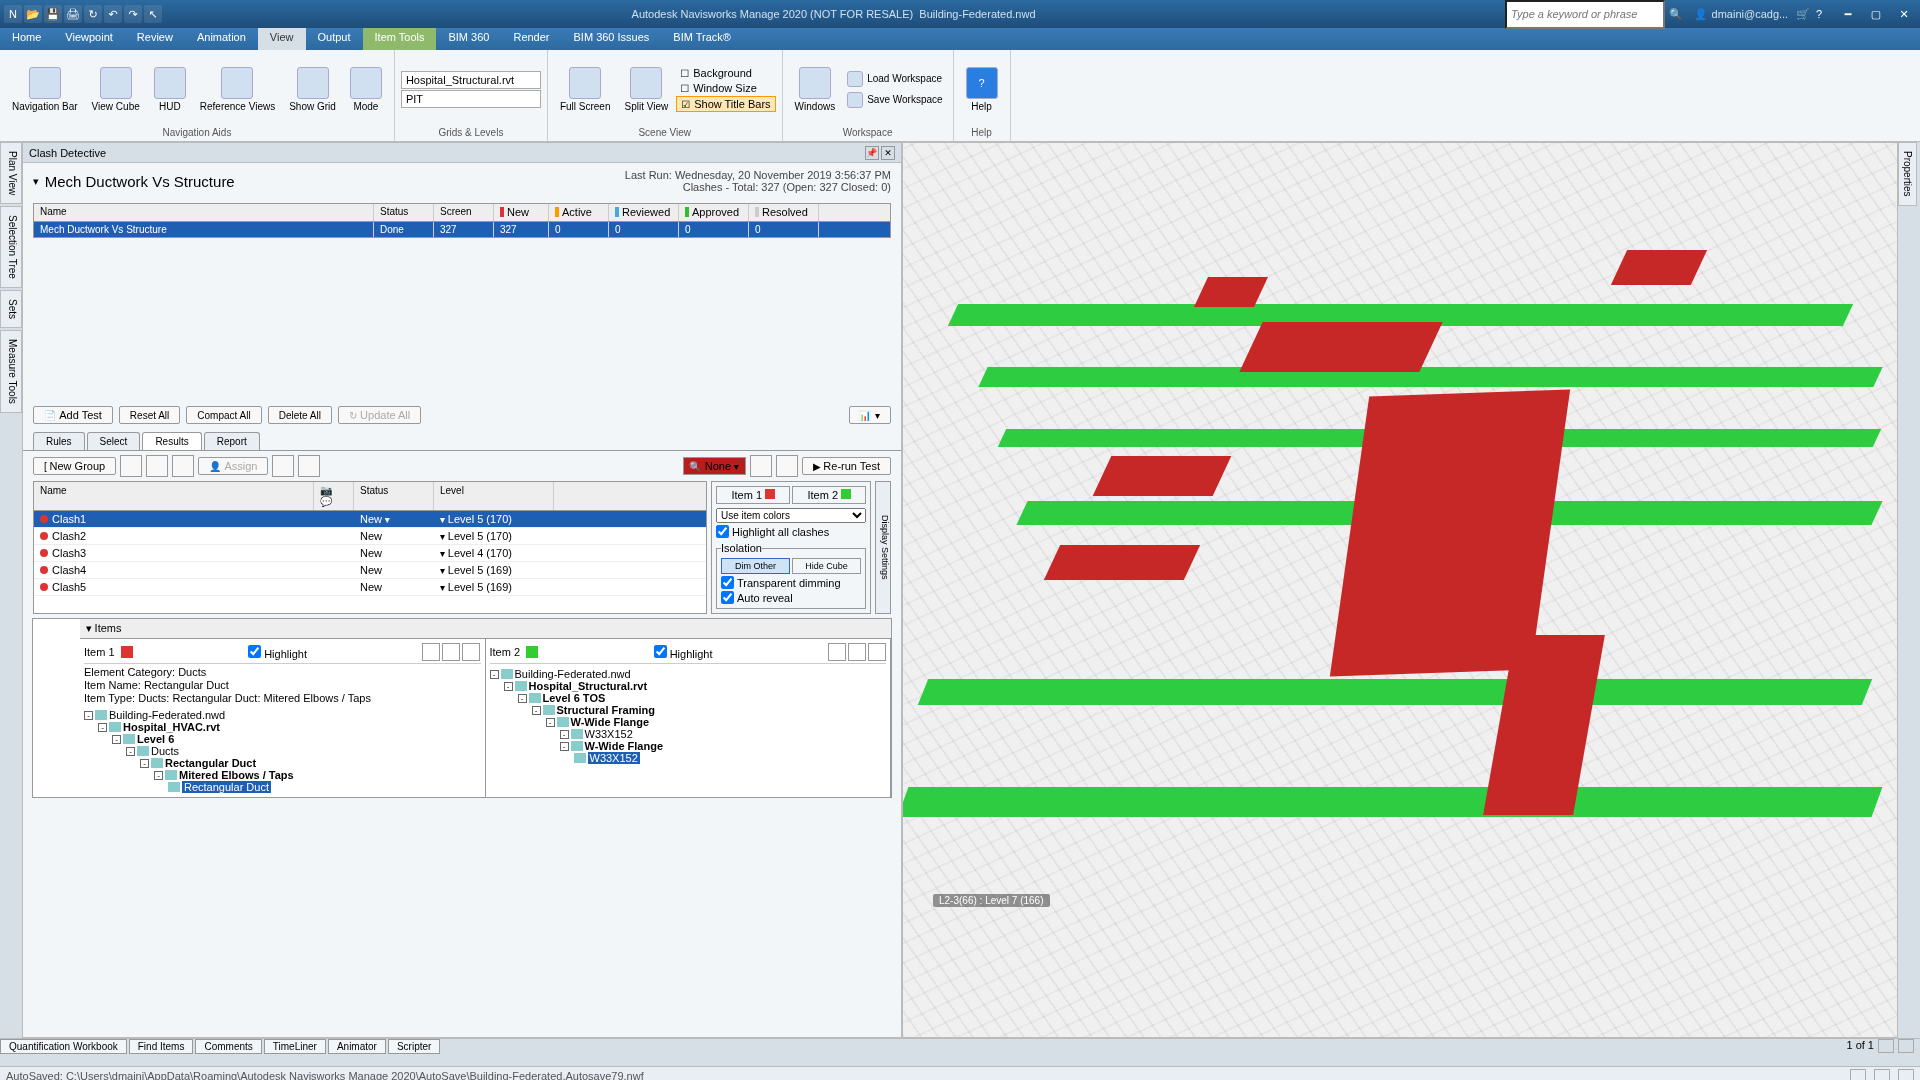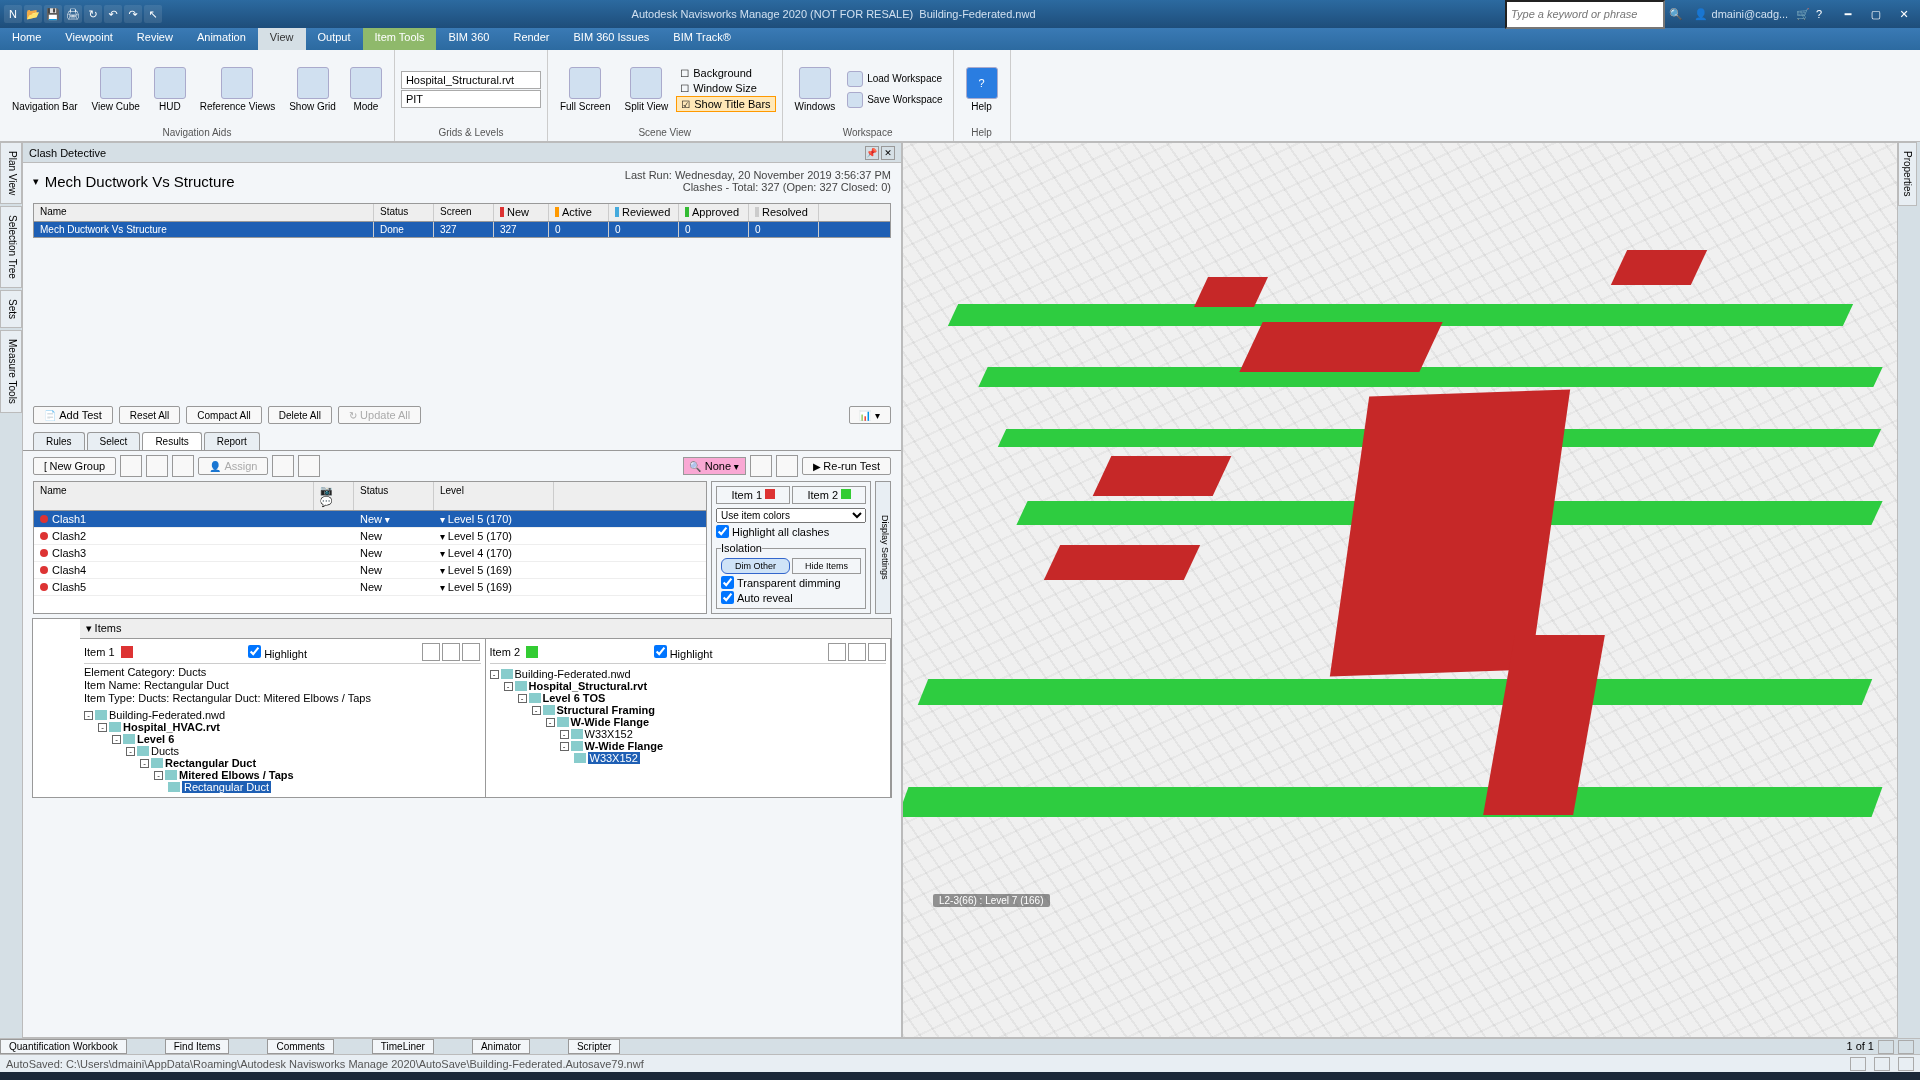--- a/index.html
+++ b/index.html
@@ -51,40 +51,40 @@
 .test-actions{display:flex;gap:6px;padding:4px 10px;}
 .btn2{border:1px solid #999;background:#f8f8f8;padding:2px 10px;cursor:pointer;font-size:10px;border-radius:2px;}
 .btn2.disabled{color:#aaa;}
 .test-actions .right{margin-left:auto;}
 .sub-tabs{display:flex;gap:2px;padding:0 10px;margin-top:4px;}
 .sub-tabs .stab{border:1px solid #999;border-bottom:none;padding:3px 12px;background:#e8eef3;cursor:pointer;font-size:10px;border-radius:3px 3px 0 0;}
 .sub-tabs .stab.active{background:#fff;}
 .results-bar{display:flex;align-items:center;padding:4px 10px;gap:4px;border-top:1px solid #999;}
 .results-bar .icon-btn{width:22px;height:22px;border:1px solid #999;background:#f8f8f8;cursor:pointer;}
 .results-bar .spacer{flex:1;}
-.results-bar .dd2{border:1px solid #999;padding:2px 6px;background:#f9a8d4;font-size:10px;}
+.results-bar .dd2{border:1px solid #999;padding:2px 6px;background:#b91c1c;font-size:10px;}
 .results-split{display:flex;padding:0 10px;gap:4px;}
 .clash-list{flex:1;border:1px solid #999;background:#fff;}
 .clash-list .hdr{display:flex;background:#eee;border-bottom:1px solid #999;}
 .clash-list .hdr div{padding:3px 6px;border-right:1px solid #ccc;font-size:10px;}
 .cl-name{width:280px;}.cl-icons{width:40px;}.cl-status{width:80px;}.cl-level{width:120px;}
 .clash-list .row{display:flex;border-bottom:1px solid #eee;}
 .clash-list .row div{padding:2px 6px;font-size:10px;}
 .clash-list .row.sel{background:#1e5fb4;color:#fff;}
 .clash-list .dot{width:8px;height:8px;background:#d33;border-radius:50%;display:inline-block;margin-right:4px;}
 .display-settings{width:160px;border:1px solid #999;background:#f3f6f9;padding:4px;font-size:10px;}
 .display-settings .item-tabs{display:flex;gap:2px;margin-bottom:4px;}
 .display-settings .item-tabs div{flex:1;border:1px solid #999;padding:2px;text-align:center;cursor:pointer;font-size:9px;}
 .display-settings .sw{width:10px;height:10px;display:inline-block;}
 .display-settings select{width:100%;font-size:10px;}
 .display-settings label{display:flex;align-items:center;gap:3px;margin-top:2px;}
 .display-settings fieldset{border:1px solid #999;margin-top:4px;padding:4px;}
 .display-settings .iso-btns{display:flex;gap:2px;}
 .display-settings .iso-btns div{flex:1;border:1px solid #999;padding:2px;text-align:center;font-size:9px;cursor:pointer;}
-.display-settings .iso-btns div.active{background:#cfe3f7;border-color:#36c;border-radius:6px;}
+.display-settings .iso-btns div.active{background:#cfe3f7;border-color:#36c;}
 .ds-handle{width:16px;background:#e8eef3;border:1px solid #999;writing-mode:vertical-rl;text-align:center;font-size:9px;padding:4px 0;}
 .items-section{margin:4px 9px;border:1px solid #999;background:#fff;padding-left:47px;}
 .items-section .hdr{background:#eee;padding:3px 6px;border-bottom:1px solid #999;}
 .items-section .cols{display:flex;}
 .items-section .col{flex:1;border-right:1px solid #999;padding:4px;}
 .items-section .col-hdr{display:flex;align-items:center;gap:6px;border-bottom:1px solid #ccc;padding-bottom:2px;}
 .items-section .sw{width:12px;height:12px;display:inline-block;}
 .items-section .col-hdr .tools{margin-left:auto;display:flex;gap:2px;}
 .items-section .col-hdr .tools span{width:18px;height:18px;border:1px solid #999;cursor:pointer;}
 .items-section .props{font-size:10px;margin-top:2px;line-height:13px;}
@@ -96,21 +96,21 @@
 .viewport{flex:1;background:#e8e8e8;position:relative;border:1px solid #bbb;overflow:hidden;}
 .viewport .model{position:absolute;inset:0;background:
   repeating-linear-gradient(55deg,rgba(0,0,0,.05) 0 2px,transparent 2px 14px),
   repeating-linear-gradient(-25deg,rgba(0,0,0,.04) 0 2px,transparent 2px 18px),
   #f0f0f0;}
 .viewport .red-block{position:absolute;background:#c62828;}
 .viewport .green-beam{position:absolute;background:#2ecc40;}
 .viewport .label{position:absolute;background:rgba(0,0,0,.4);color:#fff;padding:1px 6px;font-size:10px;border-radius:2px;}
 .right-tabs{width:22px;background:#d5dfe5;}
 .right-tabs .vtab{writing-mode:vertical-rl;padding:8px 3px;font-size:10px;background:#e8eef3;border:1px solid #bbb;margin-bottom:2px;cursor:pointer;}
-.bottom-tabs{height:16px;background:#d5dfe5;display:flex;align-items:flex-end;border-top:1px solid #bbb;gap:36px;}
+.bottom-tabs{height:28px;background:#d5dfe5;display:flex;align-items:flex-start;border-top:1px solid #bbb;}
 .bottom-tabs .btab{border:1px solid #999;padding:1px 8px;margin-right:2px;font-size:10px;cursor:pointer;background:#f3f6f9;}
 .statusbar{height:18px;background:#e8eef3;display:flex;align-items:center;padding:0 6px;font-size:10px;color:#555;border-top:1px solid #bbb;}
 .statusbar .right{margin-left:auto;display:flex;align-items:center;gap:8px;}
 .statusbar .icon{width:16px;height:14px;border:1px solid #aaa;cursor:pointer;}
 .taskbar{height:40px;background:#1b2838;display:flex;align-items:center;padding:0 4px;gap:2px;}
 </style>
 </head>
 <body>
 
 <div class="titlebar">
@@ -365,21 +365,21 @@
         </div>
         <select><option>Use item colors</option></select>
         <label>
             <input type="checkbox" checked="" style=""> 
             <span>Highlight all clashes</span>
           </label>
         <fieldset>
           <legend>Isolation</legend>
           <div class="iso-btns">
             <div class="active">Dim Other</div>
-            <div>Hide Items</div>
+            <div>Hide Cube</div>
           </div>
           <label>
               <input type="checkbox" checked="" style=""> 
               <span>Transparent dimming</span>
             </label>
           <label>
               <input type="checkbox" checked="" style=""> 
               <span>Auto reveal</span>
             </label>
         </fieldset>

